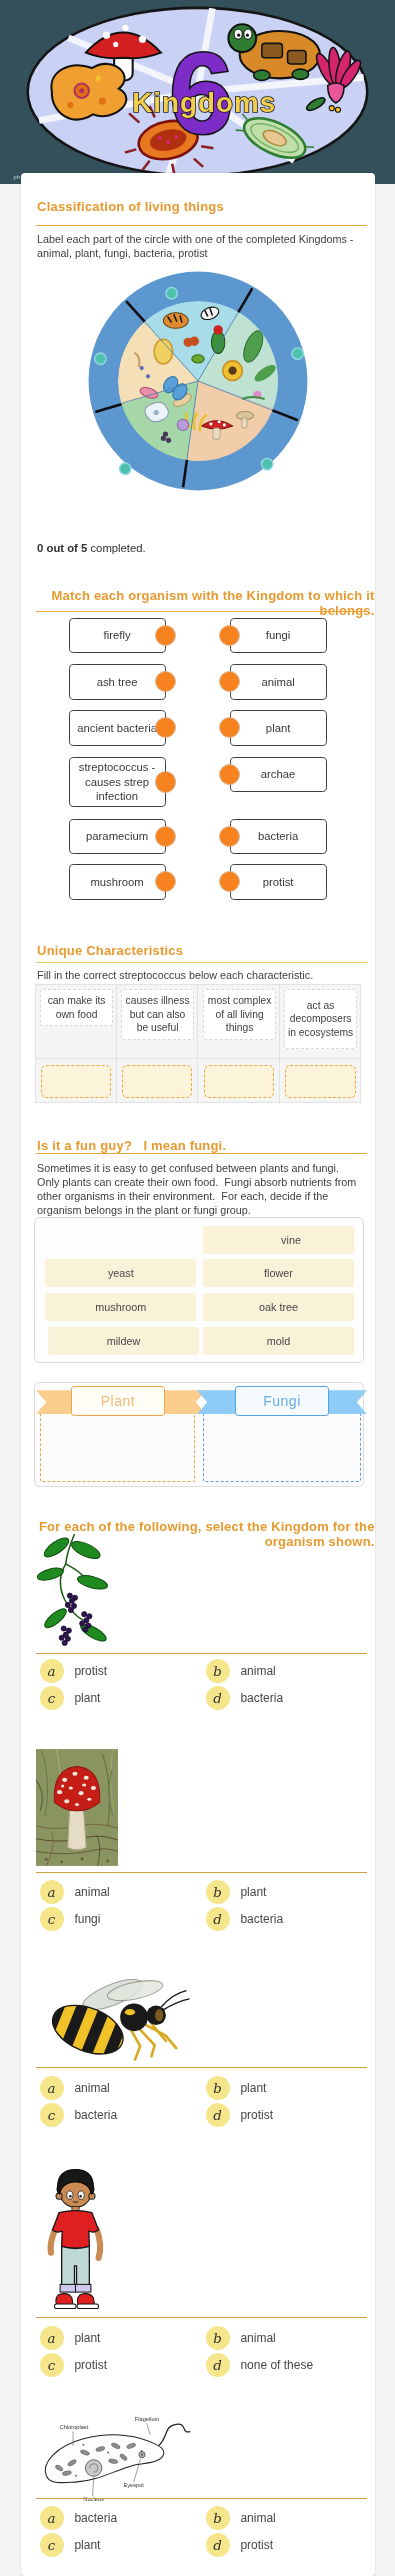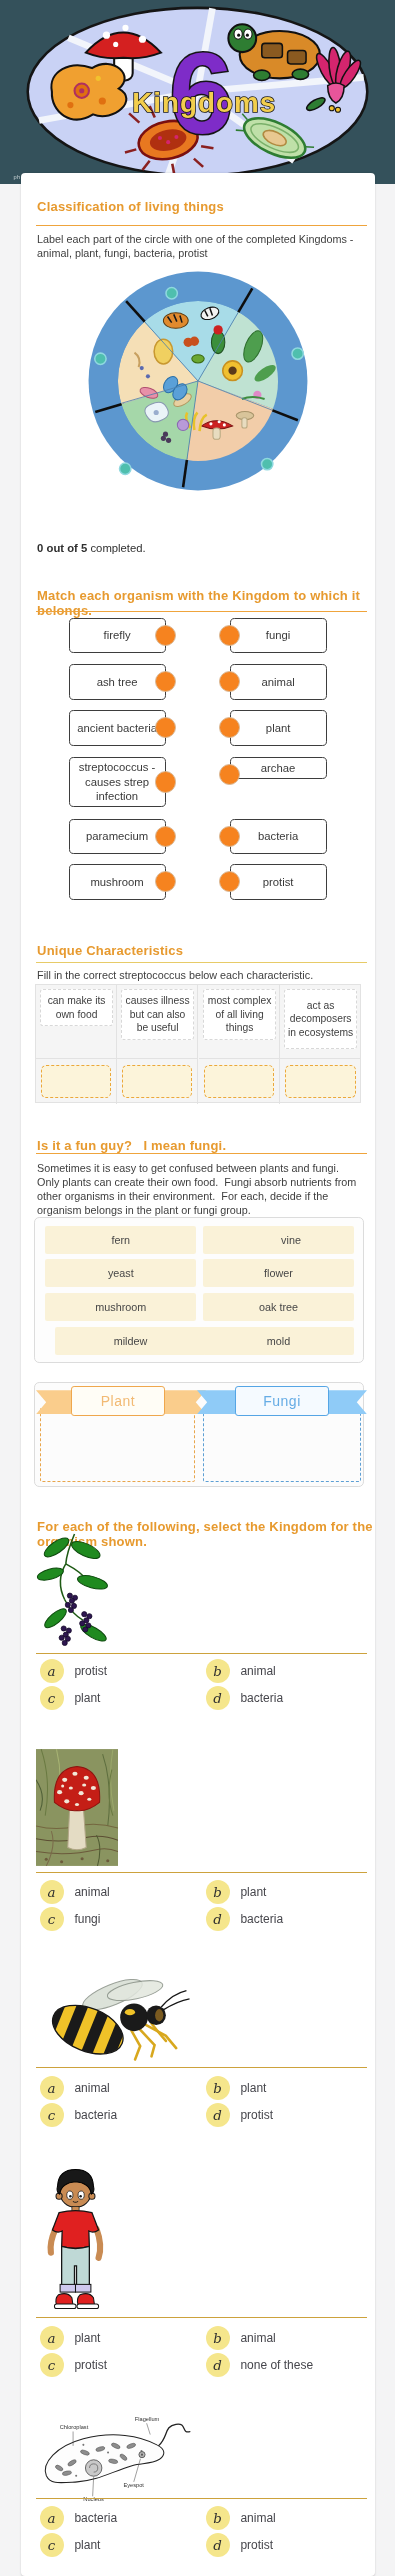--- a/index.html
+++ b/index.html
@@ -12,21 +12,21 @@
   }
   
   .banner { position:absolute; left:0; top:0; width:396px; height:184px; background:#34515b; overflow:hidden; }
   .banner svg { position:absolute; left:20px; top:2.6px; }
   .attribution { position:absolute; left:13.4px; top:174px; font-size:5.7px; color:#c7d2d5; letter-spacing:0.5px; }
   
   .card { position:absolute; left:20.6px; top:173px; width:354px; height:2403px;
           background:#ffffff; border-radius:4.1px; box-shadow:0 0.5px 2.1px rgba(0,0,0,.18); }
   .abs { position:absolute; }
   .pre { white-space:pre-wrap; }
-  .h2 { font-size:13px; font-weight:bold; color:#e79a2f; letter-spacing:0.2px; }
+  .h2 { font-size:13px; font-weight:bold; color:#e79a2f; letter-spacing:0.2px;text-align:right; }
   .hr  { height:1px; background:#efa43c; }
   .hr-y{ height:1px; background:#e7cb67; }
   .hr-t{ height:0.5px; background:#cda23d; }
   .para { font-size:10.8px; line-height:14px; color:#3e3e3e; }
   .progress { font-size:11.3px; color:#2f2f2f; }
   .progress b { font-weight:bold; }
   
   .mrow { position:absolute; left:0; width:354px; }
   .mbox { position:absolute; background:#fff; border:0.8px solid #3d3d3d; border-radius:4.6px;
           display:flex; align-items:center; justify-content:center; text-align:center;
@@ -300,21 +300,21 @@
     <div class="mbox mright" style="height:36px;">
         <span>plant</span>
       </div>
     <span class="mdot mdot-r" style="top:6.7px;"></span>
   </div>
   <div class="mrow" style="top:584px; height:50px;">
     <div class="mbox mleft" style="height:50px;">
         <span>streptococcus - causes strep infection</span>
       </div>
     <span class="mdot mdot-l" style="top:14px;"></span>
-    <div class="mbox mright" style="height:22px;">
+    <div class="mbox mright" style="height:35px;">
         <span>archae</span>
       </div>
     <span class="mdot mdot-r" style="top:6.7px;"></span>
   </div>
   <div class="mrow" style="top:646px; height:35px;">
     <div class="mbox mleft" style="height:35px;">
         <span>paramecium</span>
       </div>
     <span class="mdot mdot-l" style="top:6.7px;"></span>
     <div class="mbox mright" style="height:35px;">
@@ -362,27 +362,26 @@
     <div class="urow2" style="left:244px; border-right:none;">
         <div class="uzone"></div>
       </div>
   </div>
 
   <div class="abs h2 pre" style="left:16.5px; top:965px;">Is it a fun guy?   I mean fungi.</div>
   <div class="abs hr" style="left:15.5px; top:980px; width:331px;"></div>
   <div class="abs para pre" style="left:16.5px; top:988px; width:326px;">Sometimes it is easy to get confused between plants and fungi.  Only plants can create their own food.  Fungi absorb nutrients from other organisms in their environment.  For each, decide if the organism belongs in the plant or fungi group.</div>
 
   <div class="wbank" style="top:1044px;">
-    <div class="wtile" style="left:10.3px;  top:7.7px;">fern</div>
     <div class="wtile" style="left:168px; top:7.7px;padding-left:25px;">vine</div>
     <div class="wtile" style="left:10.3px;  top:41px;">yeast</div>
     <div class="wtile" style="left:168px; top:41px;">flower</div>
     <div class="wtile" style="left:10.3px;  top:75px;">mushroom</div>
     <div class="wtile" style="left:168px; top:75px;">oak tree</div>
-    <div class="wtile" style="left:20px;  top:109px;">mildew</div>
+    <div class="wtile" style="left:13px;  top:109px;">mildew</div>
     <div class="wtile" style="left:168px; top:109px;">mold</div>
   </div>
 
   <div class="sorter" style="top:1209px;">
     <div class="dz dz-plant"></div>
     <div class="dz dz-fungi"></div>
     <div class="flag flag-plant"></div>
     <div class="flag flag-fungi"></div>
     <div class="rbox rbox-plant">Plant</div>
     <div class="rbox rbox-fungi">Fungi</div>

